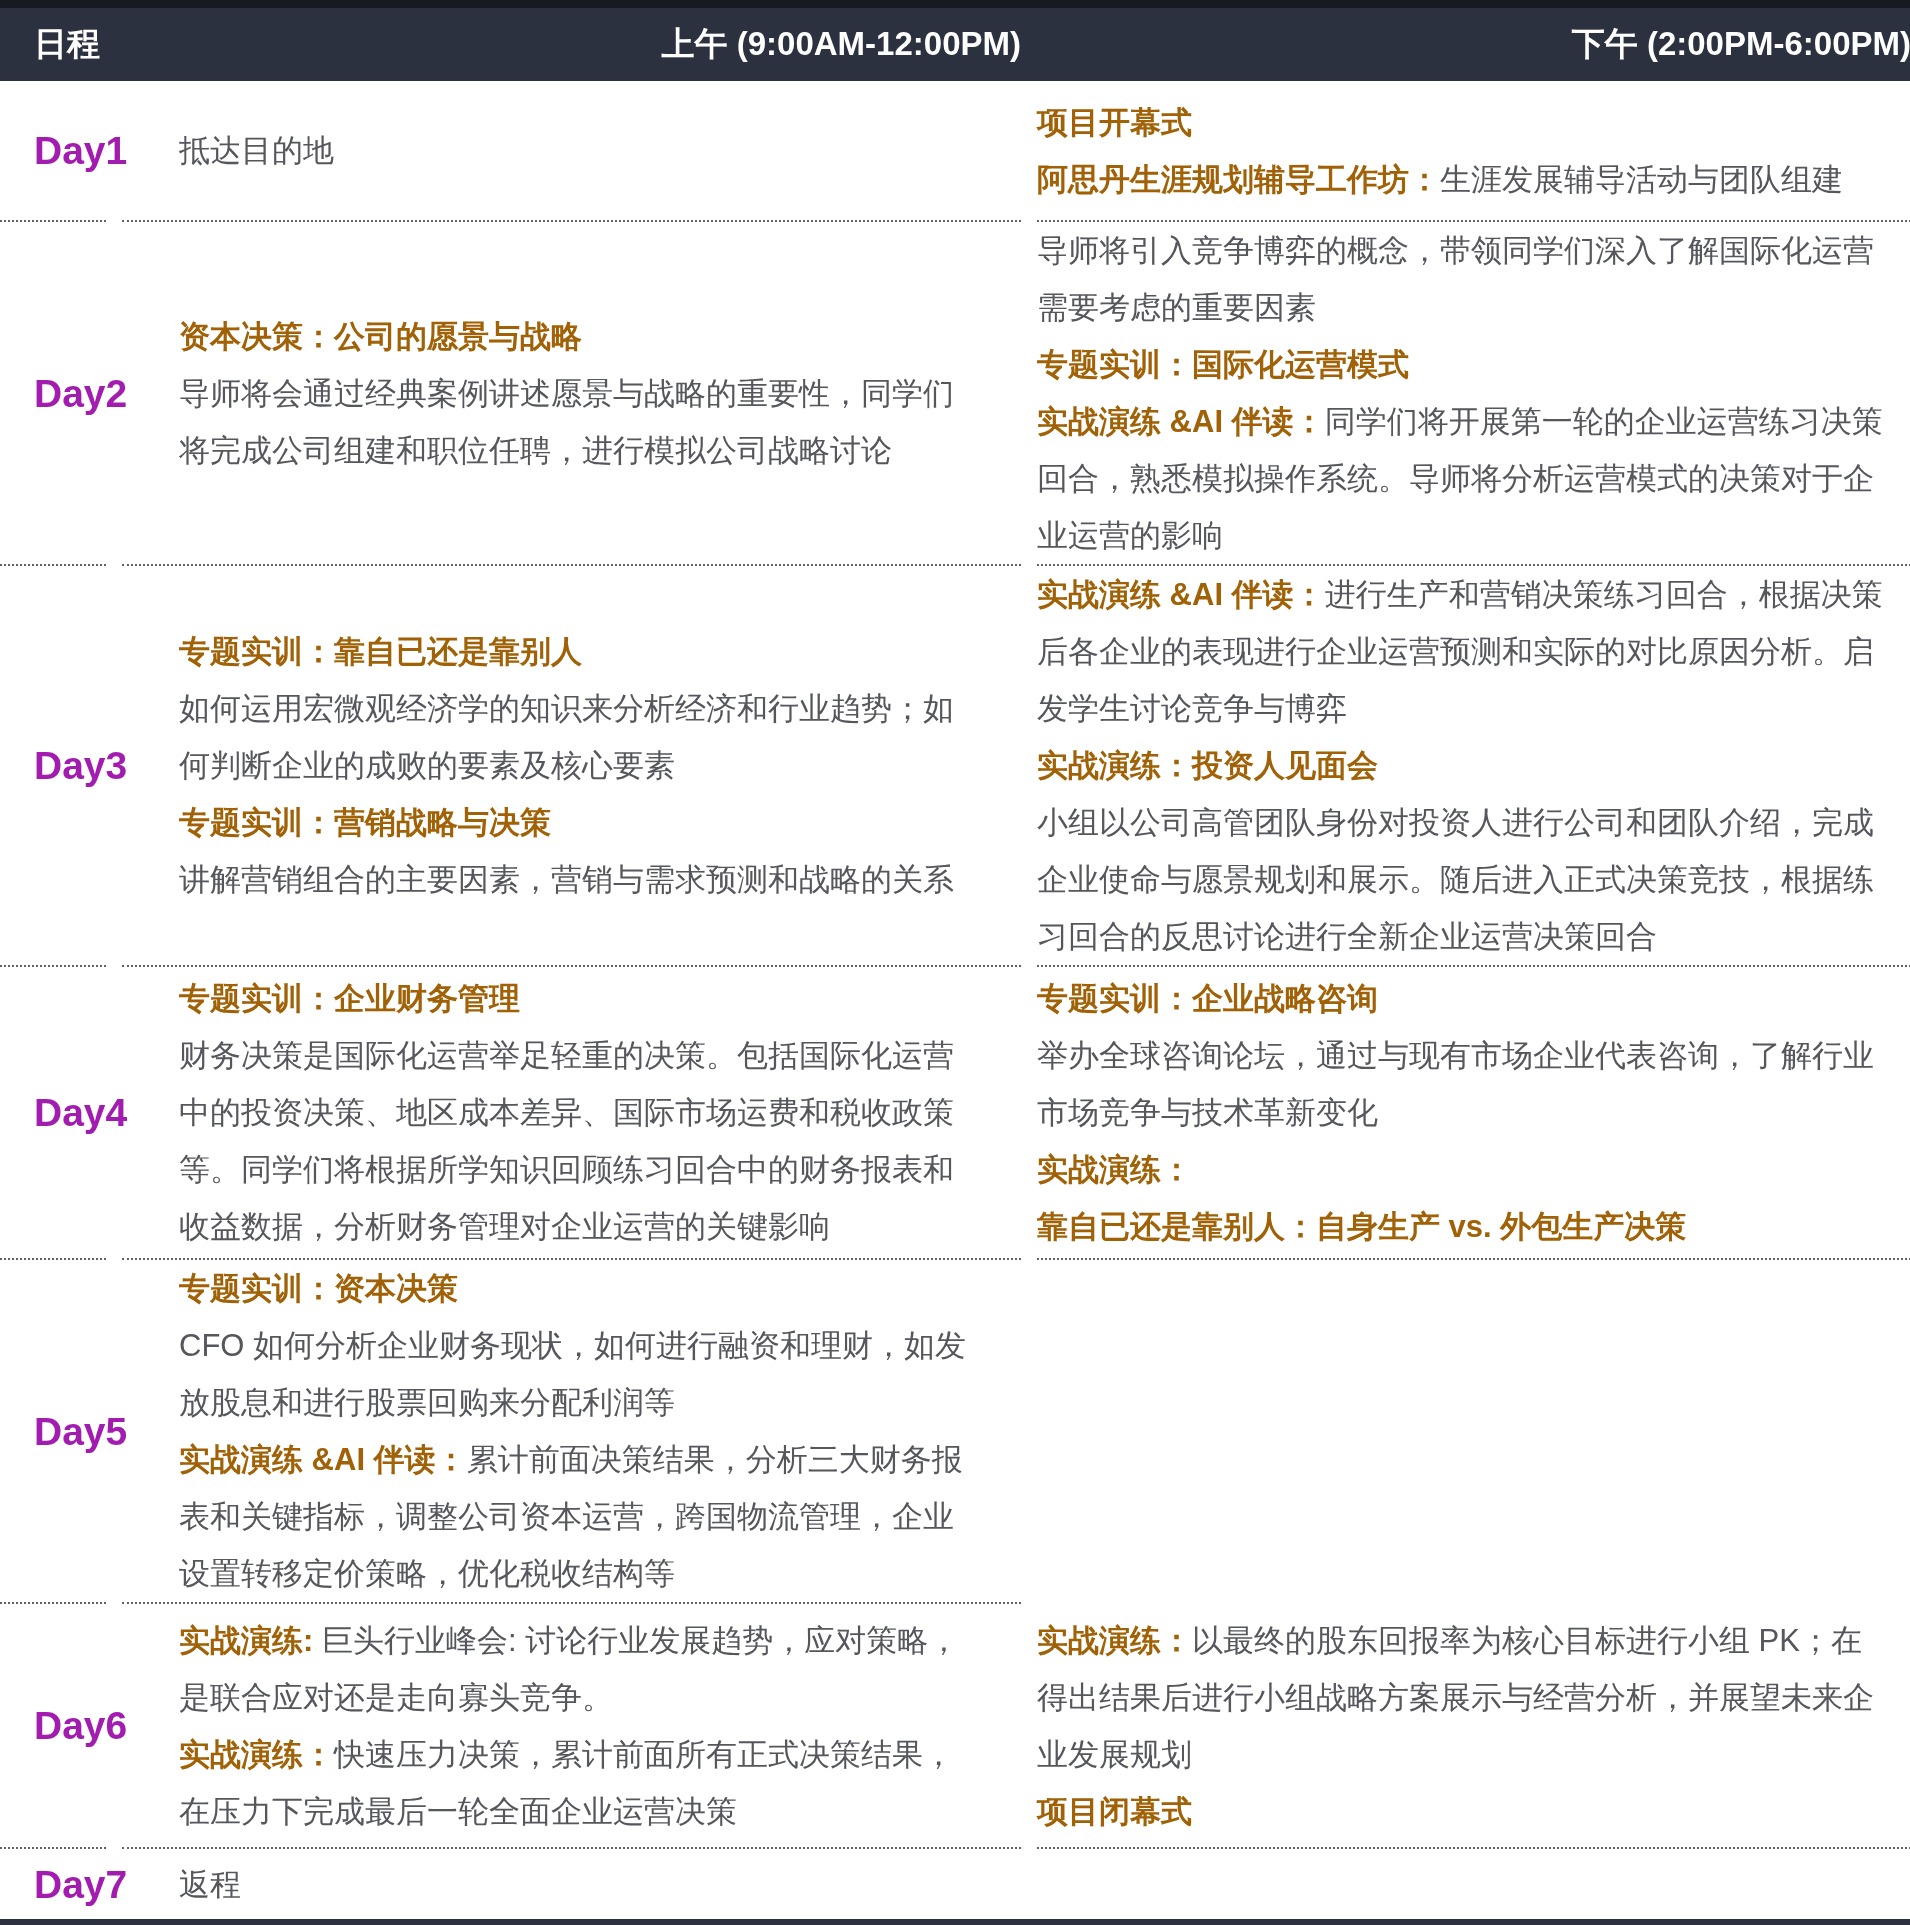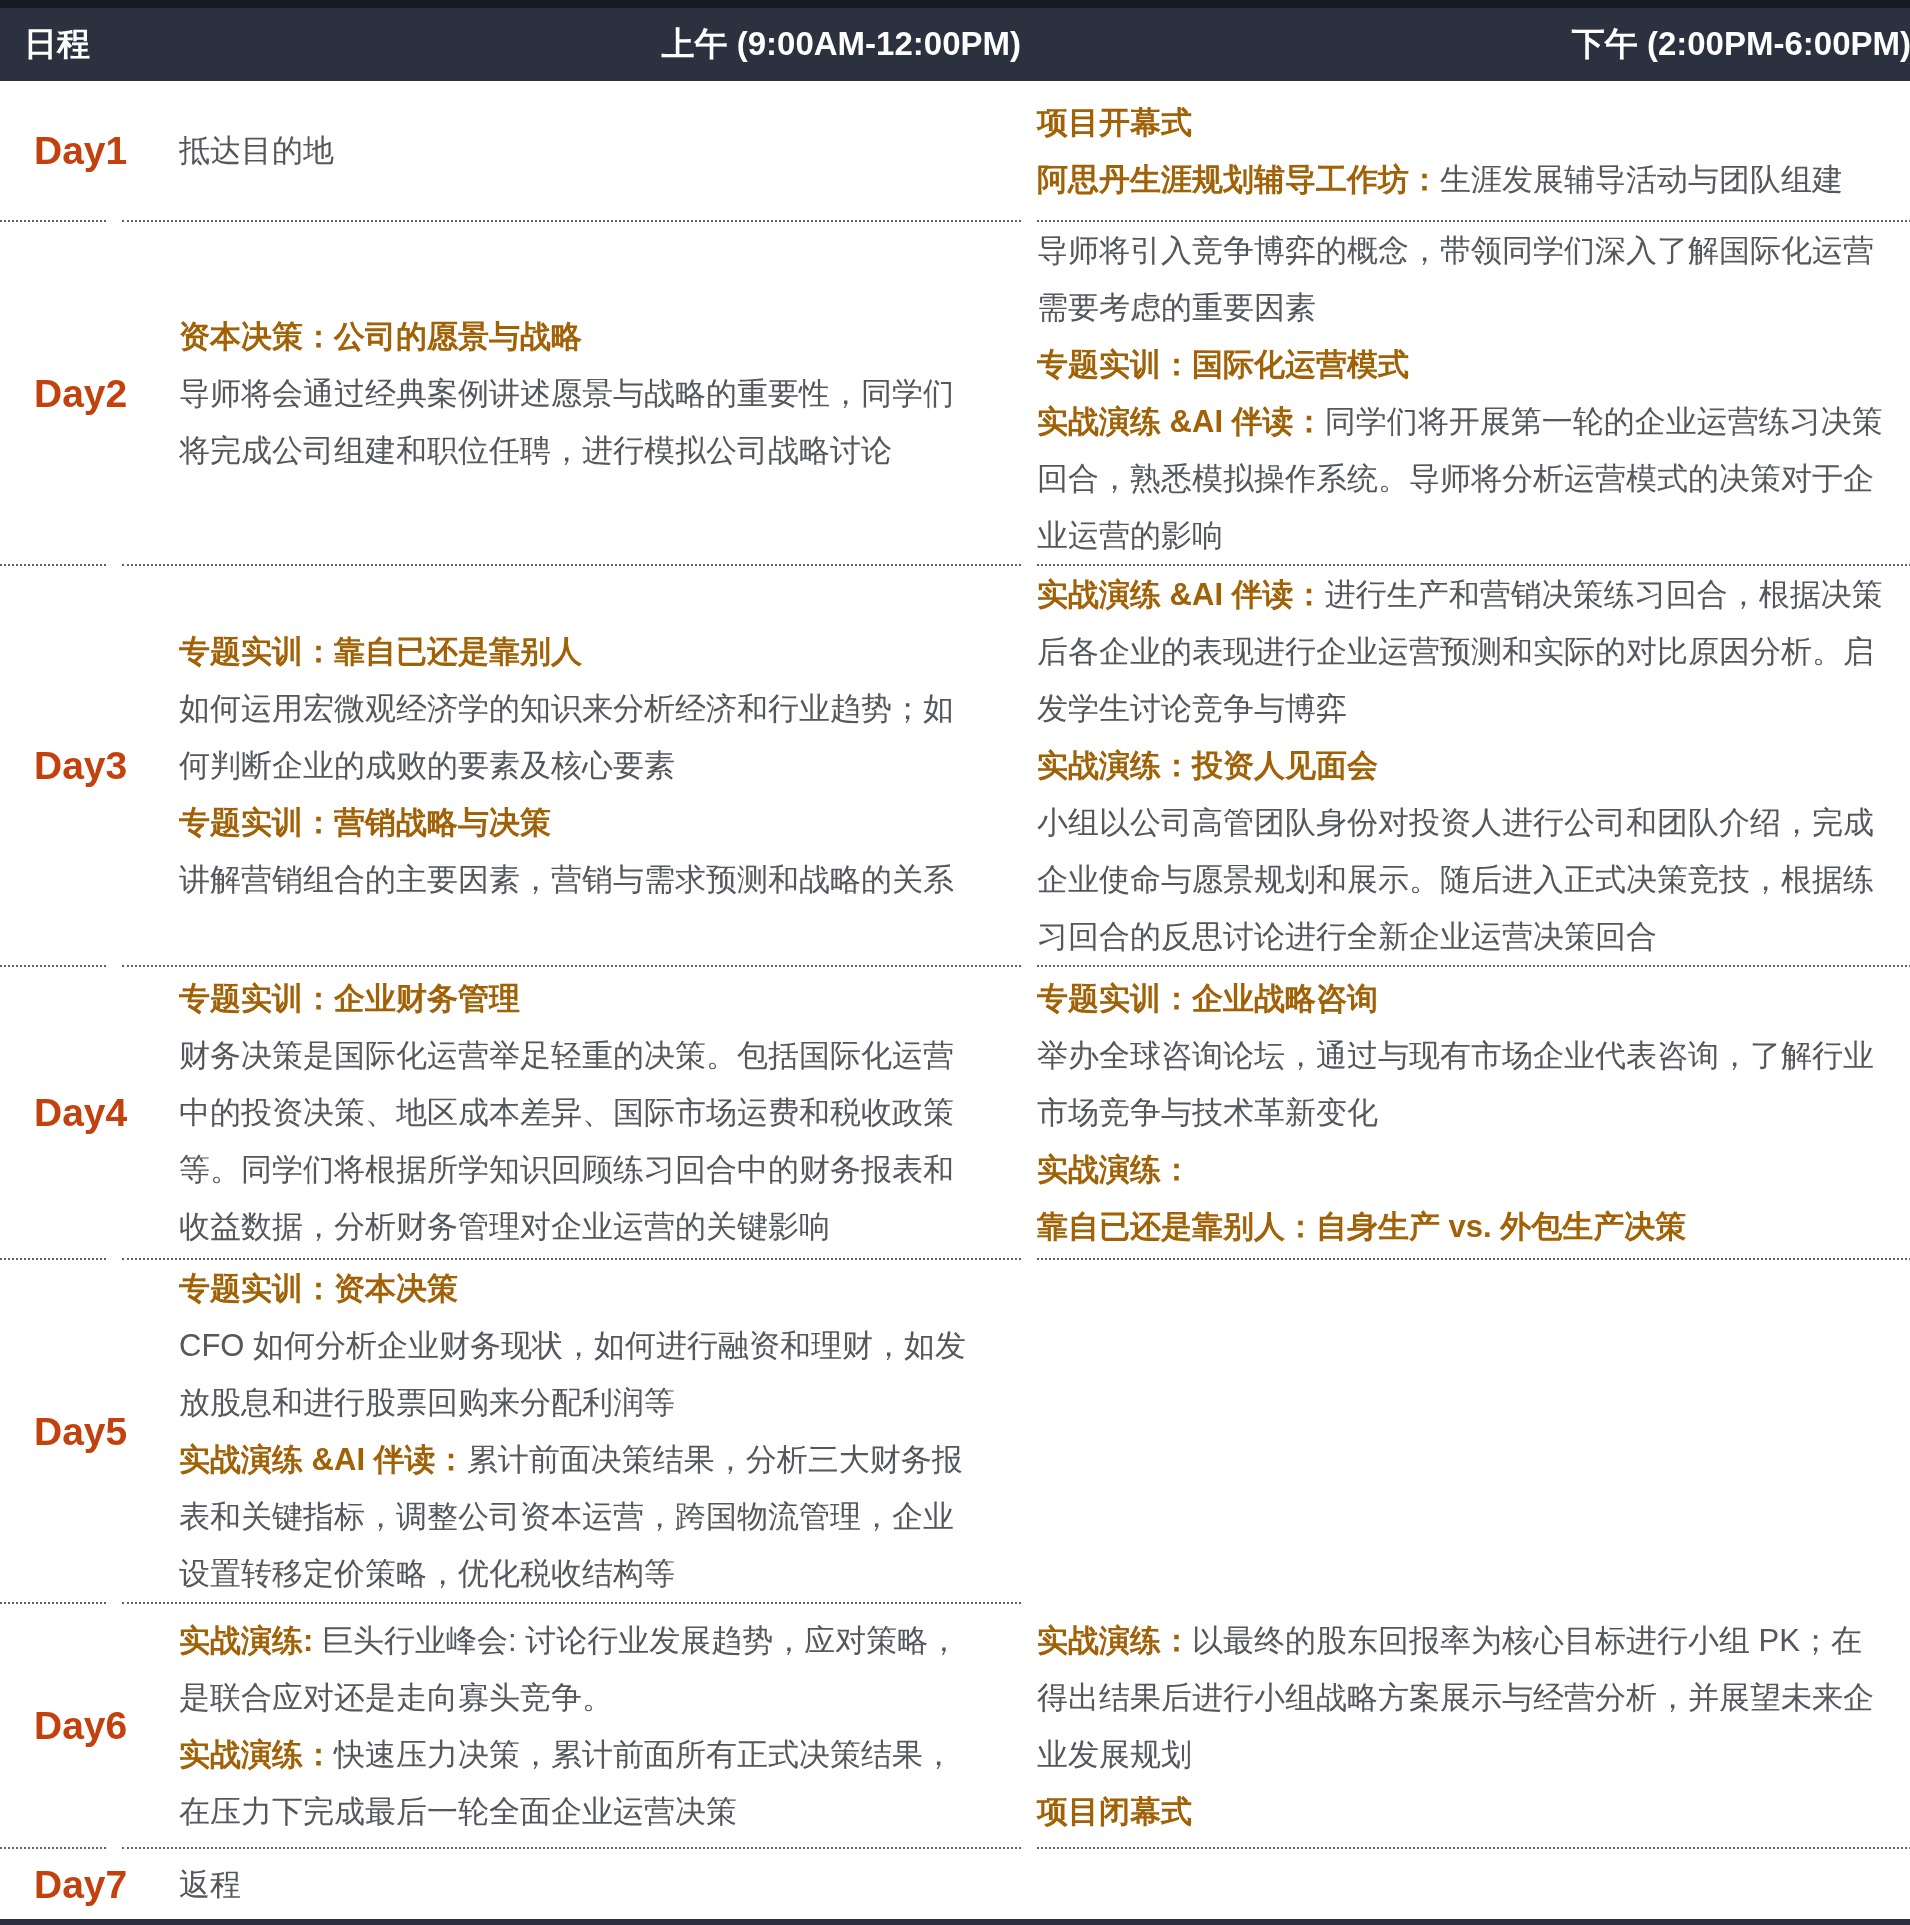--- a/index.html
+++ b/index.html
@@ -16,39 +16,39 @@
     grid-template-columns:106px 899px 1fr;
     column-gap:16px;
     align-items:center;
     height:73px;
     background:#2b313f;
     border-top:8.9px solid #171a22;
     color:#ffffff;
     font-weight:bold;
     font-size:33px;
   }
-  .header .h-day{padding-left:24px;}
+  .header .h-day{padding-left:34px;}
   .header .h-mid,.header .h-right{text-align:right;}
   
   .row{
     display:grid;
     grid-template-columns:106px 899px 1fr;
     column-gap:16px;
   }
   .cell{
     border-bottom:2.7px dotted #626262;
     box-sizing:border-box;
     display:flex;
     flex-direction:column;
     justify-content:center;
   }
   .row:last-child .cell{border-bottom:none;}
   .day-cell{padding-left:34px;}
   .day-label{
-    color:#c2410c;
+    color:#a21caf;
     font-weight:bold;
     font-size:39px;
     line-height:1;
   }
   .morning-cell{padding-left:57px;padding-right:40px;}
   .afternoon-cell{padding-right:26.6px;}
   .block{
     margin:0;
     font-size:31px;
     line-height:57px;

